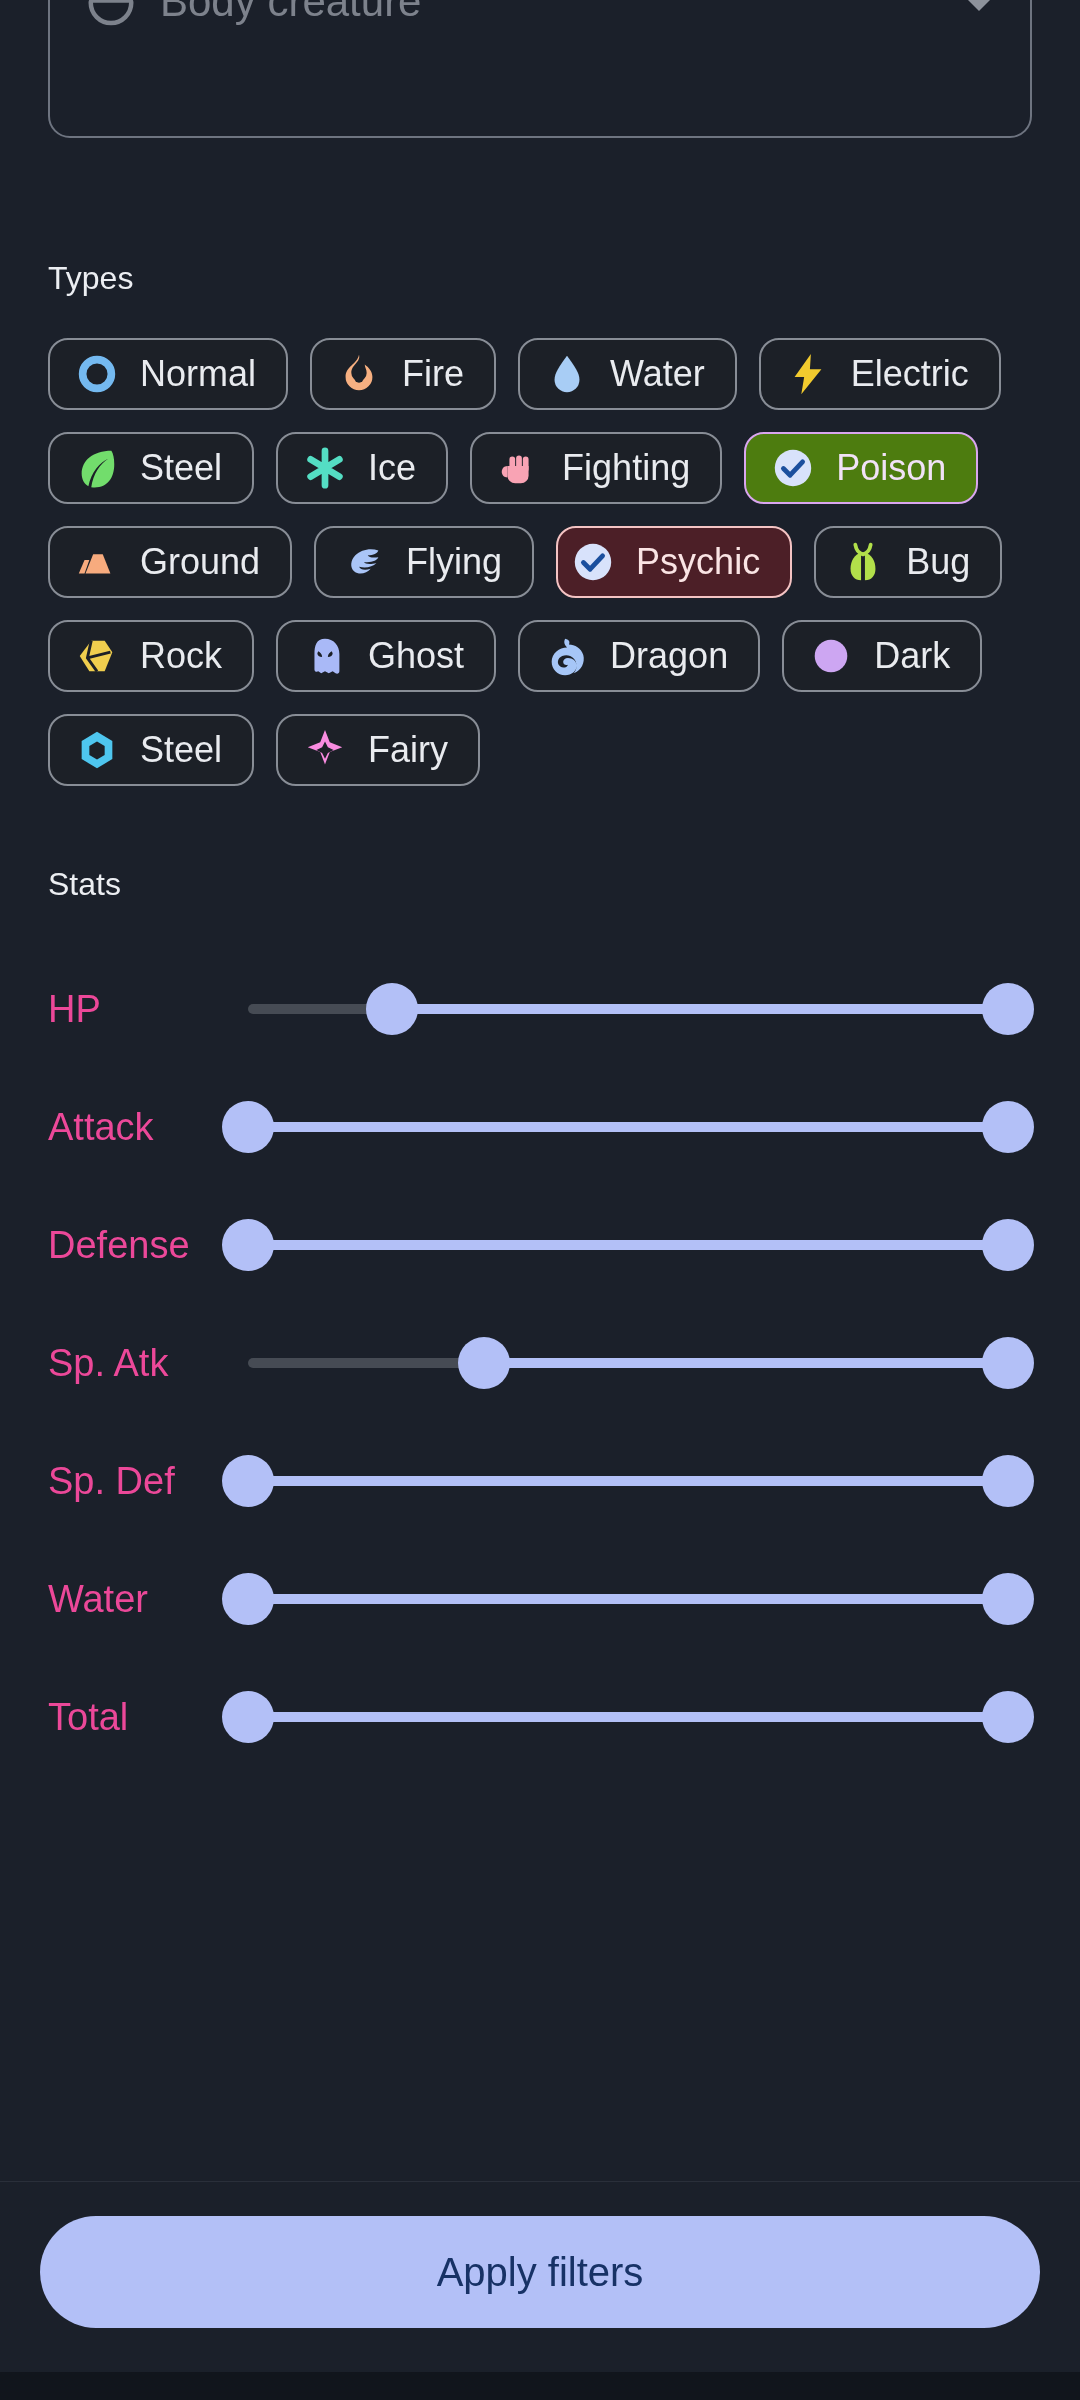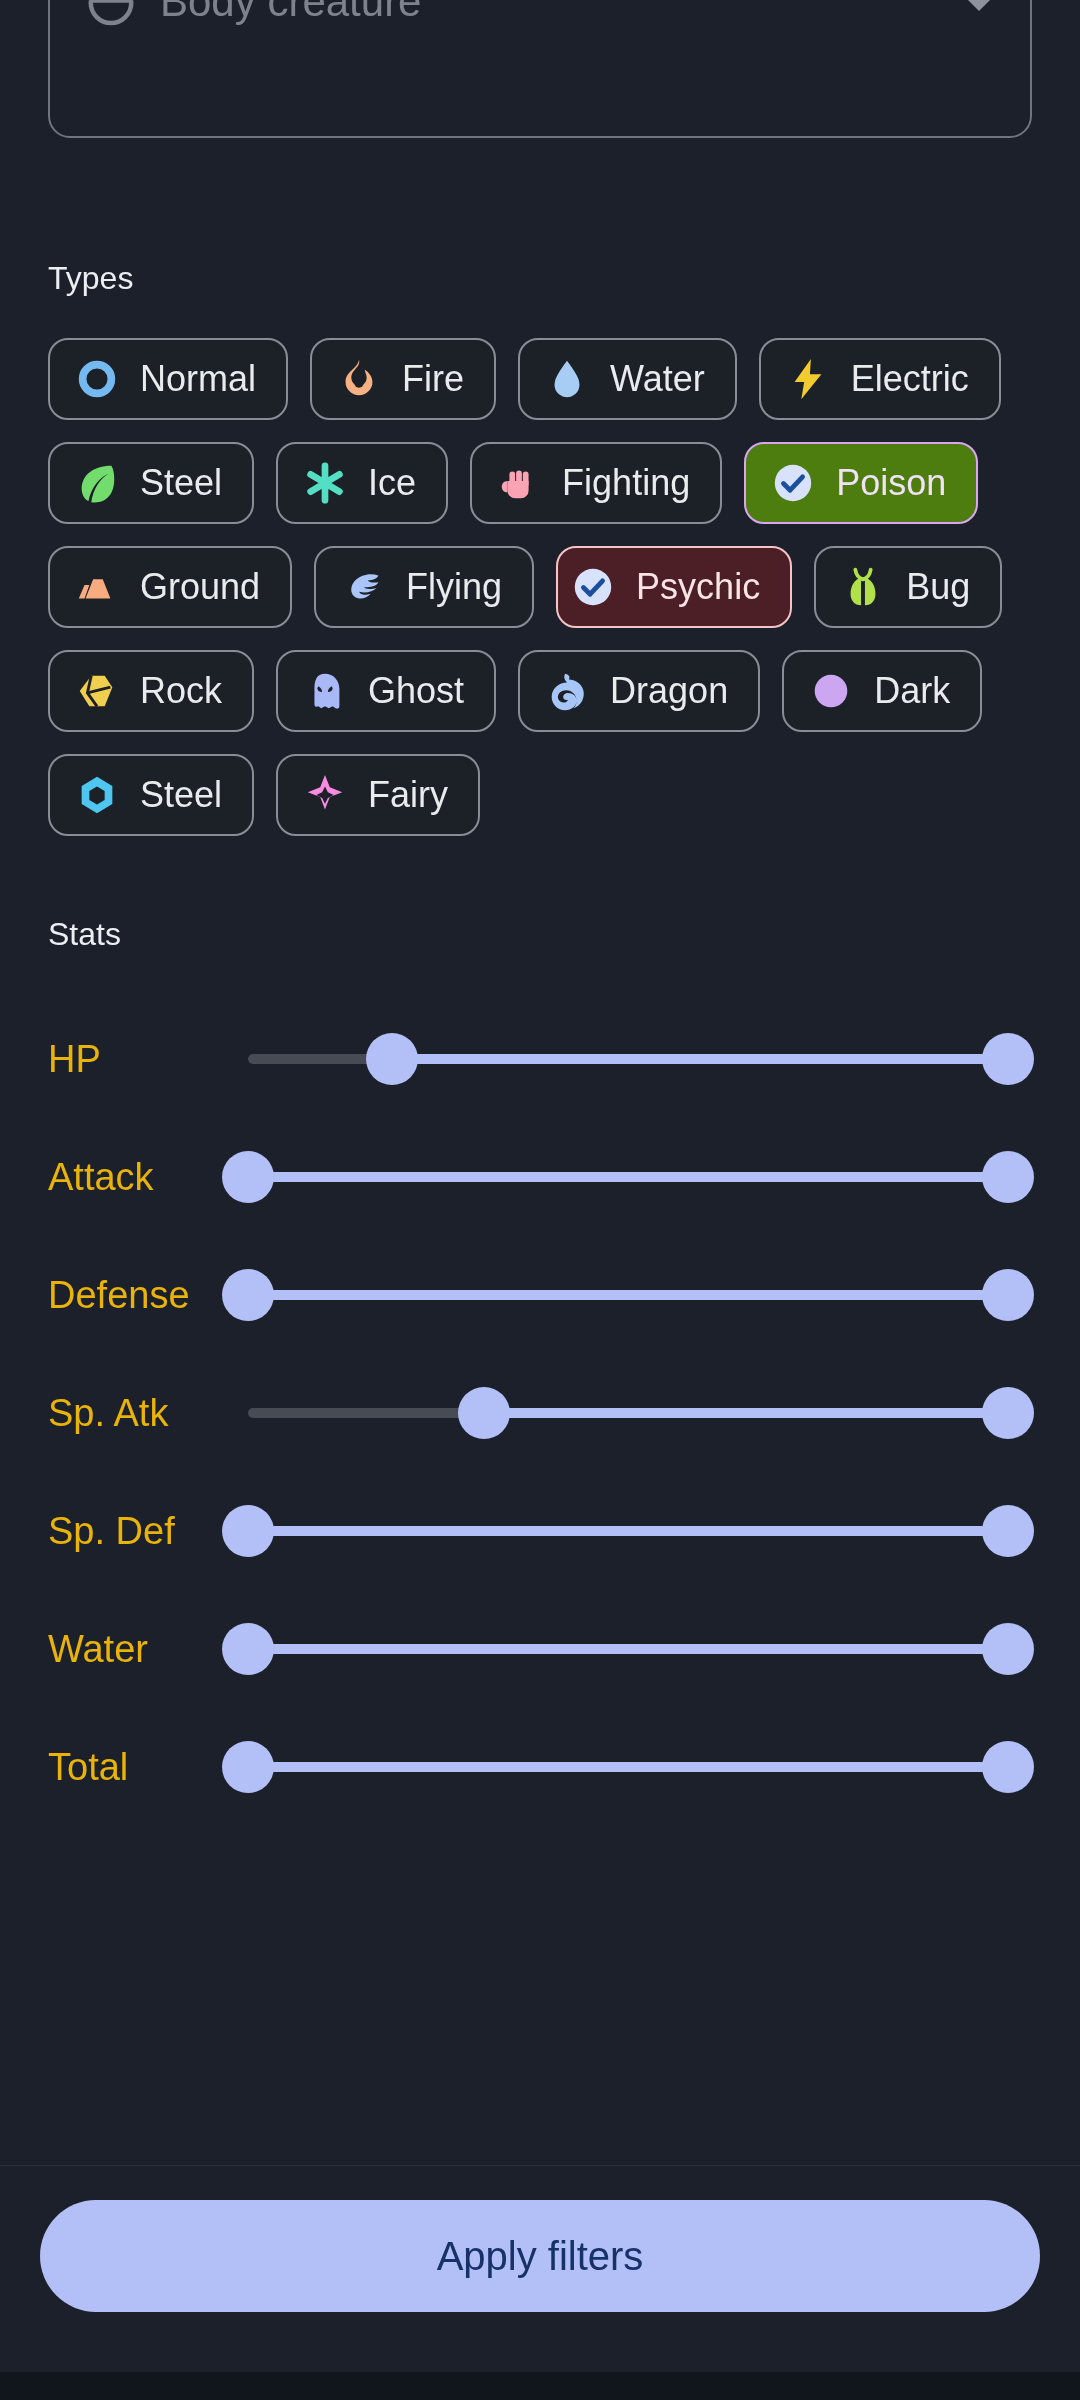--- a/index.html
+++ b/index.html
@@ -6,21 +6,21 @@
   html,body {
     width:1080px; height:2400px;
     background:#11151c;
     font-family:"Liberation Sans", sans-serif;
     overflow:hidden;
   }
   #app {
     position:relative;
     width:1080px; height:2400px;
     background:#1b202a;
-    display:flex; flex-direction:column;gap:16px;
+    display:flex; flex-direction:column;
   }
 
   
   .scrollbody {
     flex:1 1 auto;
     position:relative;
     overflow:hidden;
     padding:0 48px;
   }
 
@@ -57,21 +57,21 @@
     line-height:48px;
     margin-top:58px;
     margin-bottom:36px;
   }
   .section-title.stats { margin-top:74px; margin-bottom:42px; }
 
   
   .chips { display:flex; flex-wrap:wrap; gap:22px 22px; }
   .chip {
     display:inline-flex; align-items:center;
-    height:82px;
+    height:72px;
     padding:0 30px 0 24px;
     border-radius:20px;
     border:2px solid #888d96;
     background:#1c2027;
     color:#e9ebef;
     font-size:36px;
     white-space:nowrap;
   }
   .chip .ico { width:46px; height:46px; flex:0 0 auto; margin-right:20px; display:block; }
   .chip.selected-poison {
@@ -83,21 +83,21 @@
     background:#4c1f27;
     border-color:#f4c3c3;
     color:#fae4e4;
     padding-left:12px;
   }
 
   
   .stat-row { display:flex; align-items:center; height:118px; }
   .stat-label {
     width:200px; flex:0 0 auto;
-    color:#eab308;
+    color:#ec4899;
     font-size:38px;
   }
   .slider {
     position:relative;
     flex:1 1 auto;
     height:118px;
     margin-right:24px;
   }
   .track-inactive {
     position:absolute; top:50%; transform:translateY(-50%);

